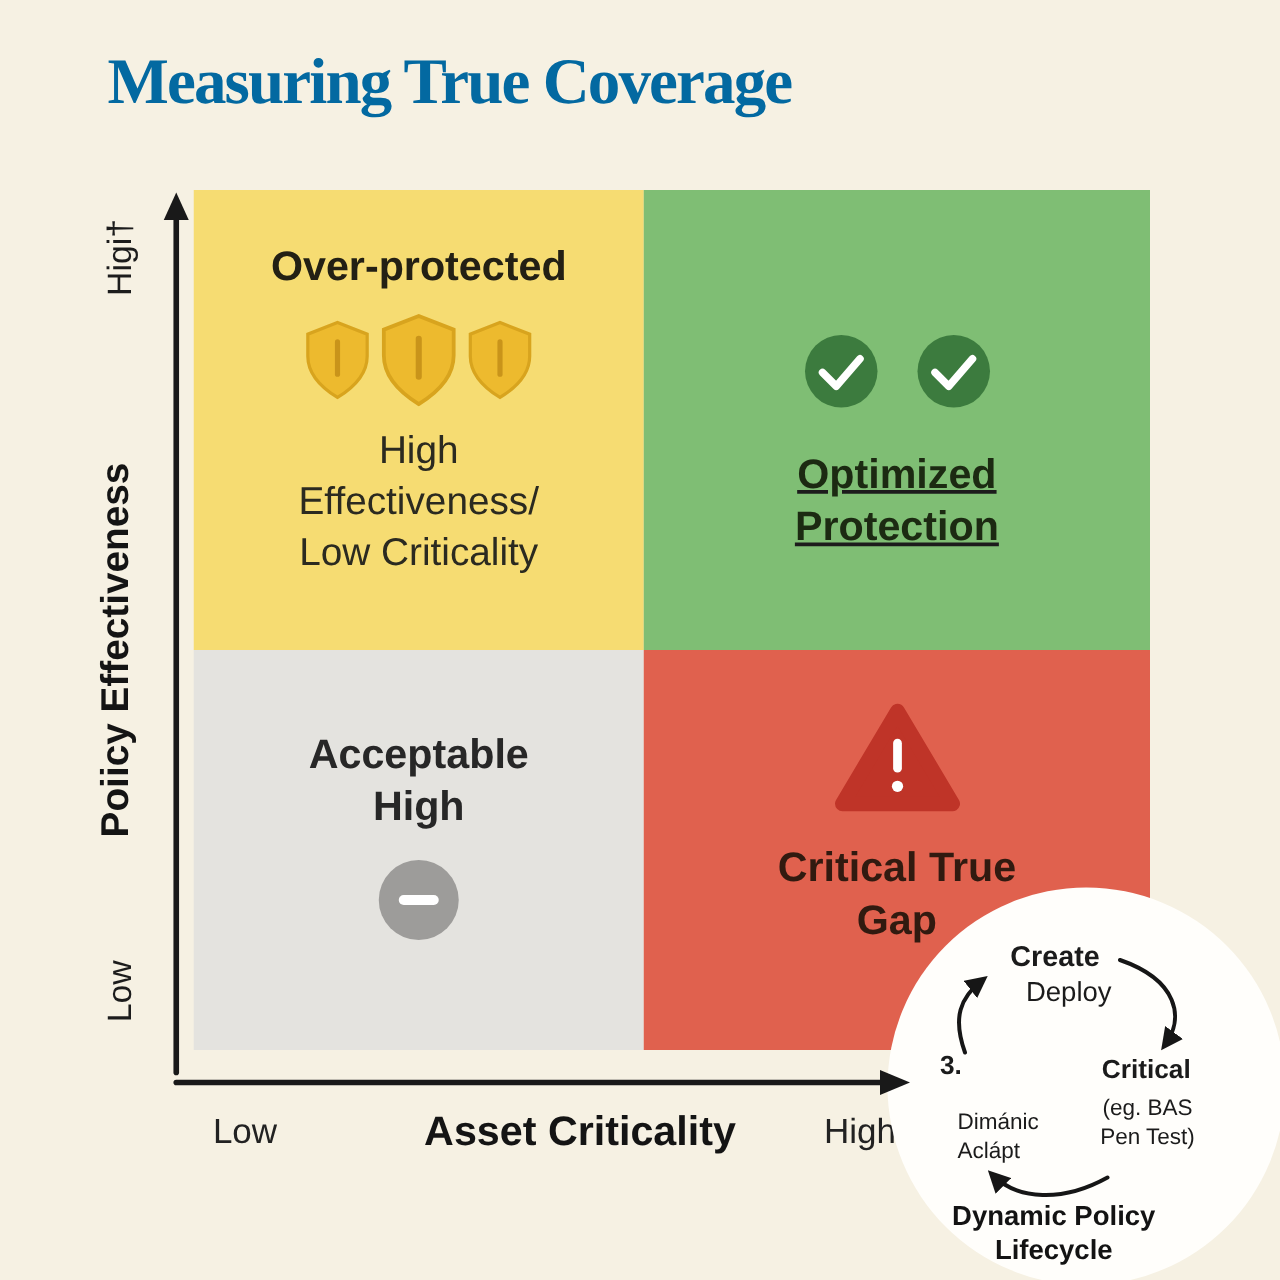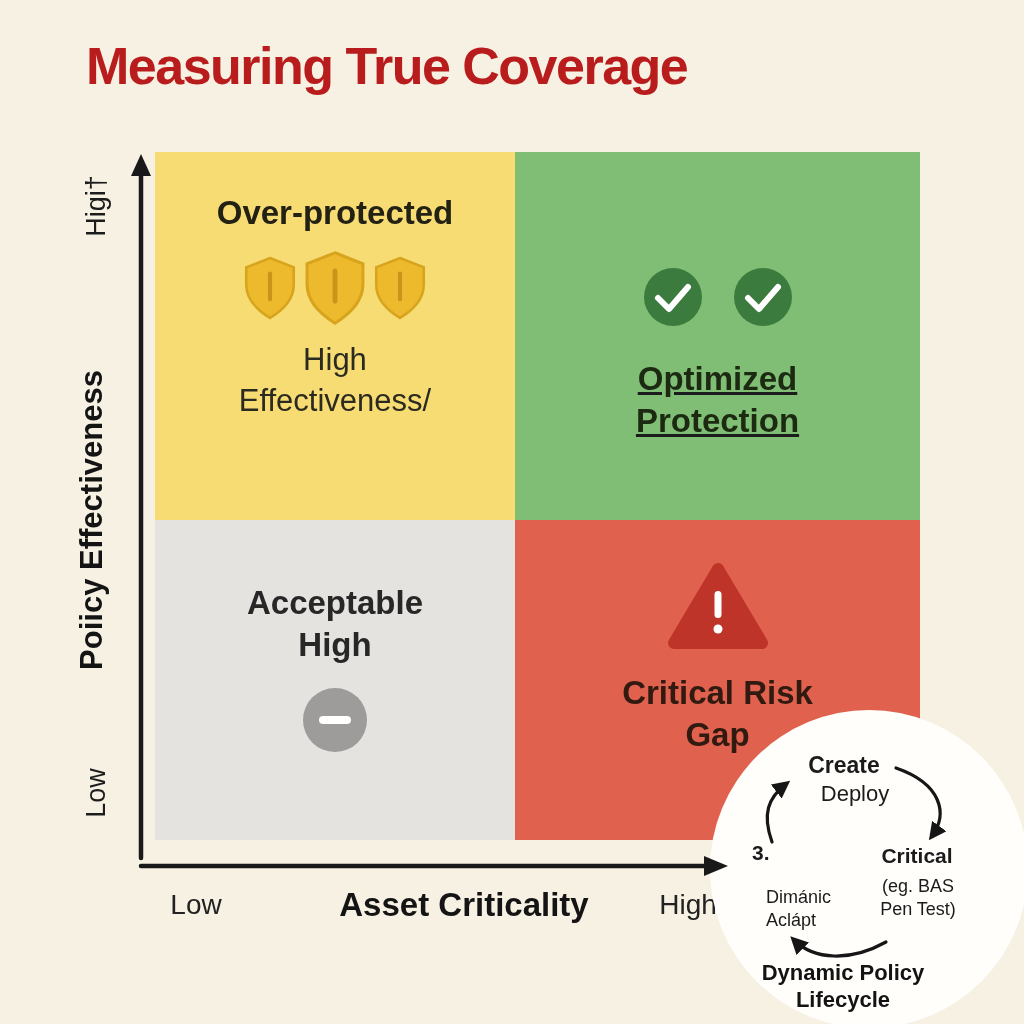--- a/index.html
+++ b/index.html
@@ -10,21 +10,21 @@
   *{box-sizing:border-box;}
   html,body{margin:0;padding:0;}
   body{
     width:1024px;height:1024px;overflow:hidden;position:relative;
     background:var(--background);
     font-family:"Liberation Sans",sans-serif;color:#1c1c1c;
   }
   .canvas{position:absolute;inset:0;}
   .title{
     position:absolute;left:86px;top:36px;font-size:52px;font-weight:800;
-    color:#b91c1c;letter-spacing:-1.5px;
+    color:#0369a1;letter-spacing:-1.5px;font-family:Liberation Serif, serif;
   }
   
   .matrix{
     position:absolute;left:155px;top:152px;width:845px;height:688px;
     display:grid;grid-template-columns:360px 405px;grid-template-rows:368px 320px;z-index:1;
   }
   .quad{position:relative;display:flex;flex-direction:column;align-items:center;text-align:center;}
   .quad.tl{background:var(--quad-tl);}
   .quad.tr{background:var(--quad-tr);text-decoration:underline;}
   .quad.bl{background:var(--quad-bl);}
@@ -92,20 +92,21 @@
           <line x1="28" y1="17" x2="28" y2="42" stroke="#c9941a" stroke-width="4" stroke-linecap="round"></line>
         </svg>
         <svg width="58" height="64" viewBox="0 0 56 62">
           <path d="M28 2 L51 11 V28 C51 42 41 52 28 60 C15 52 5 42 5 28 V11 Z" fill="var(--shield)" stroke="var(--shield-stroke)" stroke-width="2.5"></path>
           <line x1="28" y1="17" x2="28" y2="42" stroke="#c9941a" stroke-width="4" stroke-linecap="round"></line>
         </svg>
       </div>
       <div class="q-sub">
         <div>High</div>
         <div>Effectiveness/</div>
+        <div>Low Criticality</div>
       </div>
     </div>
 
     <div class="quad tr">
       <div class="checks">
         <div class="check">
           <svg width="58" height="58" viewBox="0 0 58 58">
               <polyline points="14,30 25,41 44,19" fill="none" stroke="#ffffff" stroke-width="6" stroke-linecap="round" stroke-linejoin="round"></polyline>
             </svg>
         </div>
@@ -133,21 +134,21 @@
 
     <div class="quad br">
       <div class="warning-wrap">
         <svg width="104" height="92" viewBox="0 0 104 92">
           <path d="M52 9 L96 83 H8 Z" fill="var(--warning)" stroke="var(--warning)" stroke-width="12" stroke-linejoin="round"></path>
           <rect x="48.5" y="31" width="7" height="27" rx="3.5" fill="#ffffff"></rect>
           <circle cx="52" cy="69" r="4.5" fill="#ffffff"></circle>
         </svg>
       </div>
       <div class="q-title">
-        <div>Critical Risk</div>
+        <div>Critical True</div>
         <div>Gap</div>
       </div>
     </div>
   </div>
 
   <div class="lifecycle">
     <svg class="lc-arrows" width="318" height="318" viewBox="0 0 318 318">
       <defs>
         <marker id="ah" viewBox="0 0 10 10" refX="7" refY="5" markerWidth="5.5" markerHeight="5.5" orient="auto-start-reverse">
           <path d="M0 0 L10 5 L0 10 z" fill="#161616"></path>

